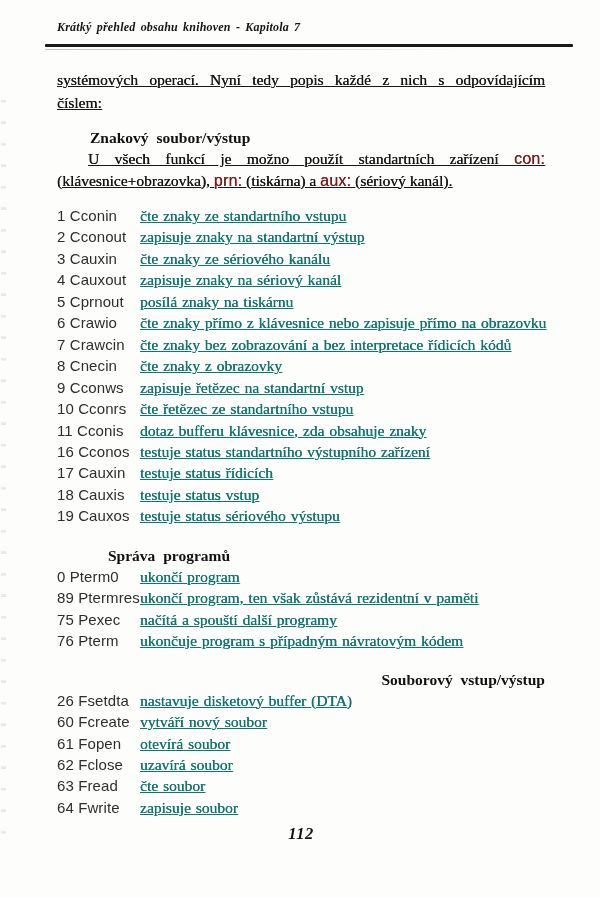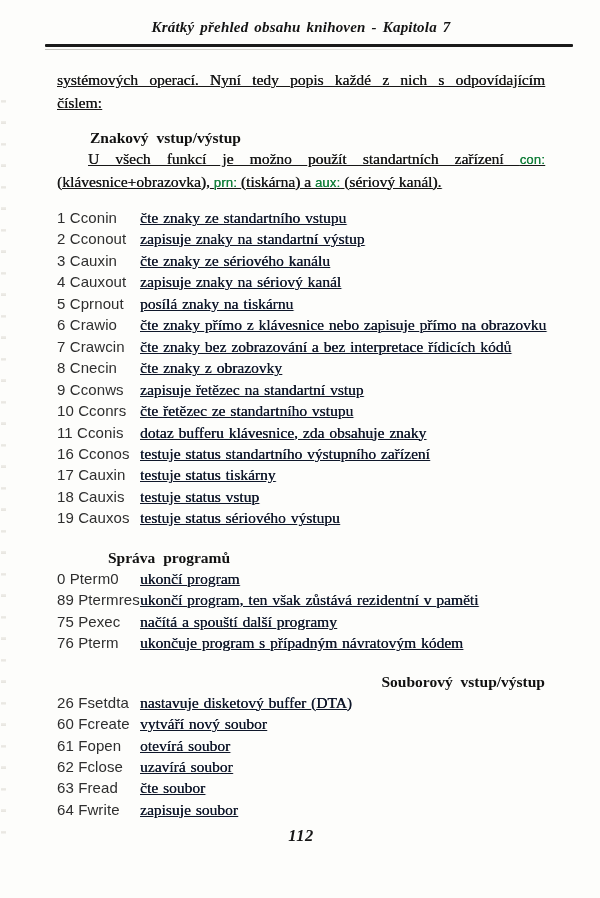--- a/index.html
+++ b/index.html
@@ -16,24 +16,24 @@
     left: 1px; top: 100px;
     width: 5px; height: 740px;
     background: repeating-linear-gradient(
       to bottom,
       #eceae5 0px, #e4e2dc 2px, transparent 3px, transparent 21.5px);
     opacity: .85;
   }
   .page { padding: 15px 55px 0 57px; position: relative; }
 
   .running-header {
-    text-align: center;
+    text-align: left;
     font-style: italic;
     font-weight: 600;
-    font-size: 15px;
+    font-size: 12px;
     line-height: 24px;
     word-spacing: 2px;
     letter-spacing: .2px;
     color: #141414;
   }
   .rule { margin-top: 5px; margin-left: -12px; width: 528px; }
   .rule-thick { height: 3px; background: #1a1a1a; border-radius: 1px; }
   .rule-thin {
     margin-top: 2px; height: 1px;
     background: linear-gradient(to right, #c3c2bd 0%, #d4d3ce 45%, rgba(212,211,206,0) 80%);
@@ -53,40 +53,40 @@
   .sec-heading.indent-1 { margin-left: 33px; }
   .sec-heading.indent-2 { margin-left: 51px; }
   .mt-sec1 { margin-top: 13px; }
   .mt-sec2 { margin-top: 18px; }
   .mt-sec3 { margin-top: 17px; text-align: right; }
 
   .sec-intro { font-size: 15.5px; line-height: 21.5px; }
   .sec-intro .line1 { text-indent: 31px; }
   .sans {
     font-family: "Liberation Sans", sans-serif;
-    font-size: 13px;
-    color: #15803d;
+    font-size: 16px;
+    color: #7f1d1d;
     letter-spacing: .2px;
   }
 
   .fn-list { margin-top: 14px; }
   .fn-list.tight { margin-top: 0; }
   .fn-row { display: flex; align-items: baseline; line-height: 21.45px; }
   .fn-id {
     flex: 0 0 83px;
     font-family: "Liberation Sans", sans-serif;
     font-size: 15px;
     color: #2e2e2e;
     letter-spacing: .1px;
     white-space: nowrap;
   }
   .fn-desc {
     flex: 1;
     font-size: 15.5px;
-    color: #0f172a;
+    color: #0f766e;
     word-spacing: 1px;
     white-space: nowrap;
   }
 
   .page-number {
     margin-top: 5px;
     text-align: center;
     font-style: italic;
     font-weight: 600;
     font-size: 16.5px;
@@ -107,21 +107,21 @@
     <div class="rule-thick"></div>
     <div class="rule-thin"></div>
   </div>
 
   <div class="lead serif-ink">
     <div class="just">systémových operací. Nyní tedy popis každé z nich s odpovídajícím</div>
     <div>číslem:</div>
   </div>
 
   <div>
-    <div class="sec-heading indent-1 mt-sec1">Znakový vstup/výstup</div>
+    <div class="sec-heading indent-1 mt-sec1">Znakový soubor/výstup</div>
 
     <div class="sec-intro serif-ink">
       <div class="line1 just"><span>U všech funkcí je možno použít standartních zařízení</span> <span class="sans">con:</span></div>
       <div class="line2"><span>(klávesnice+obrazovka),</span> <span class="sans">prn:</span> <span>(tiskárna) a</span> <span class="sans">aux:</span> <span>(sériový kanál).</span></div>
     </div>
 
     <div class="fn-list">
 
         <div class="fn-row">
           <span class="fn-id"><span>1</span> <span>Cconin</span></span>
@@ -178,21 +178,21 @@
           <span class="fn-desc serif-ink">dotaz bufferu klávesnice, zda obsahuje znaky</span>
         </div>
 
         <div class="fn-row">
           <span class="fn-id"><span>16</span> <span>Cconos</span></span>
           <span class="fn-desc serif-ink">testuje status standartního výstupního zařízení</span>
         </div>
 
         <div class="fn-row">
           <span class="fn-id"><span>17</span> <span>Cauxin</span></span>
-          <span class="fn-desc serif-ink">testuje status tiskárny</span>
+          <span class="fn-desc serif-ink">testuje status řídicích</span>
         </div>
 
         <div class="fn-row">
           <span class="fn-id"><span>18</span> <span>Cauxis</span></span>
           <span class="fn-desc serif-ink">testuje status vstup</span>
         </div>
 
         <div class="fn-row">
           <span class="fn-id"><span>19</span> <span>Cauxos</span></span>
           <span class="fn-desc serif-ink">testuje status sériového výstupu</span>

